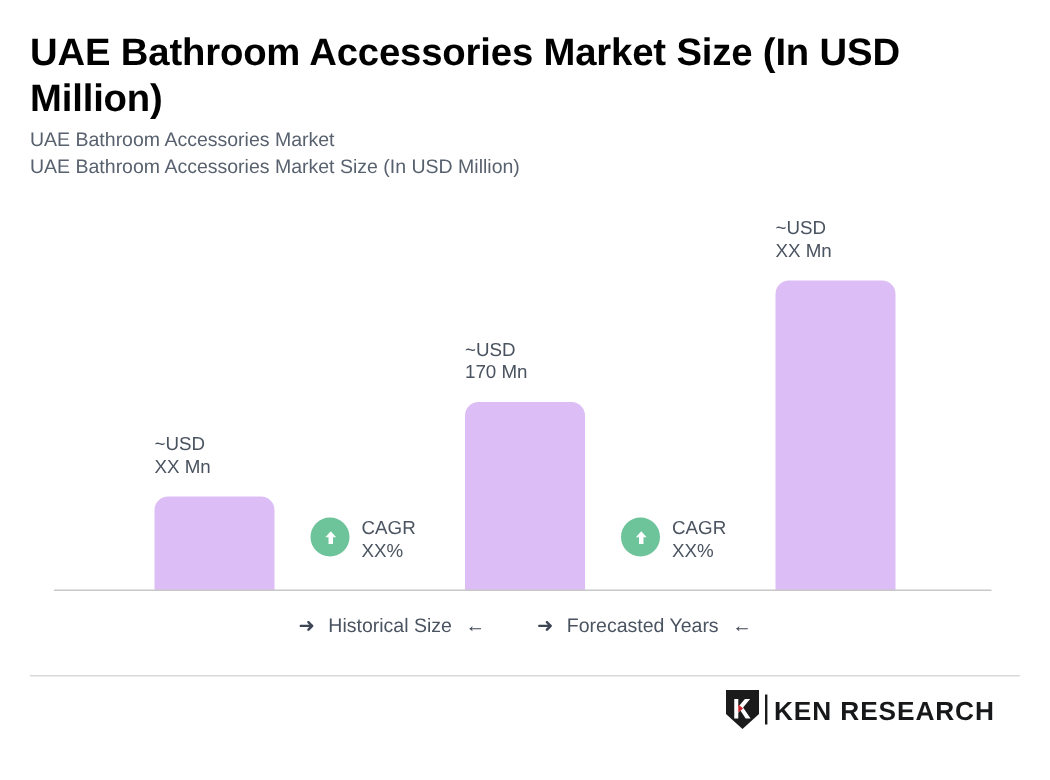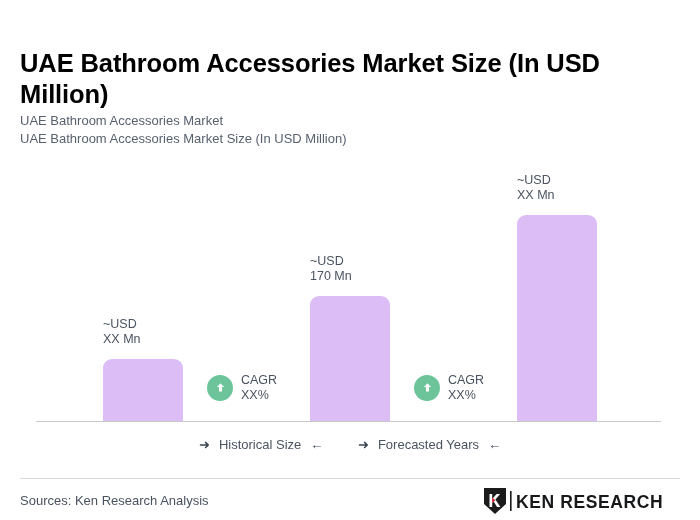--- a/index.html
+++ b/index.html
@@ -12,21 +12,20 @@
     height: 520px;
     overflow: hidden;
     font-family: "Liberation Sans", sans-serif;
     -webkit-font-smoothing: antialiased;
   }
   #page {
     position: relative;
     width: 700px;
     height: 374px;
     background: #ffffff;
-    margin-top: 28px;
   }
 
   
   .chart-title {
     position: absolute;
     left: 20px;
     top: 20px;
     width: 620px;
     font-size: 25.5px;
     font-weight: bold;
@@ -73,21 +72,20 @@
     font-size: 12.5px;
     line-height: 14.5px;
     color: #4a5360;
     white-space: pre-line;
   }
 
   
   .cagr {
     position: absolute;
     display: flex;
-    align-items: center;
     gap: 8px;
   }
   .cagr-circle {
     width: 26px;
     height: 26px;
     border-radius: 50%;
     background: #6dc49a;
     display: flex;
     align-items: center;
     justify-content: center;
@@ -214,21 +212,20 @@
       <span class="arrow-glyph">←</span>
     </div>
     <div class="years-item" style="left:358px;">
       <span class="arrow-glyph">➜</span>
       <span>Forecasted Years</span>
       <span class="arrow-glyph">←</span>
     </div>
   </div>
 
   <div class="footer-divider"></div>
-  <div class="sources">Sources: Ken Research Analysis</div>
 
   <div class="logo">
     <span>
       <svg width="26" height="28" viewBox="0 0 26 28" aria-hidden="true">
         <path d="M2 1 H24 V17 L13 27 L2 17 Z" fill="#1b1b1b"></path>
         <path d="M7.5 7 H10.2 V12.1 L14.6 7 H18.1 L13.4 12.6 L18.4 20 H15.1 L11.6 14.6 L10.2 16.1 V20 H7.5 Z" fill="#ffffff"></path>
         <path d="M10.2 10.6 L13.4 13.3 L10.2 16.0 Z" fill="#cc2229"></path>
       </svg>
     </span>
     <span>

